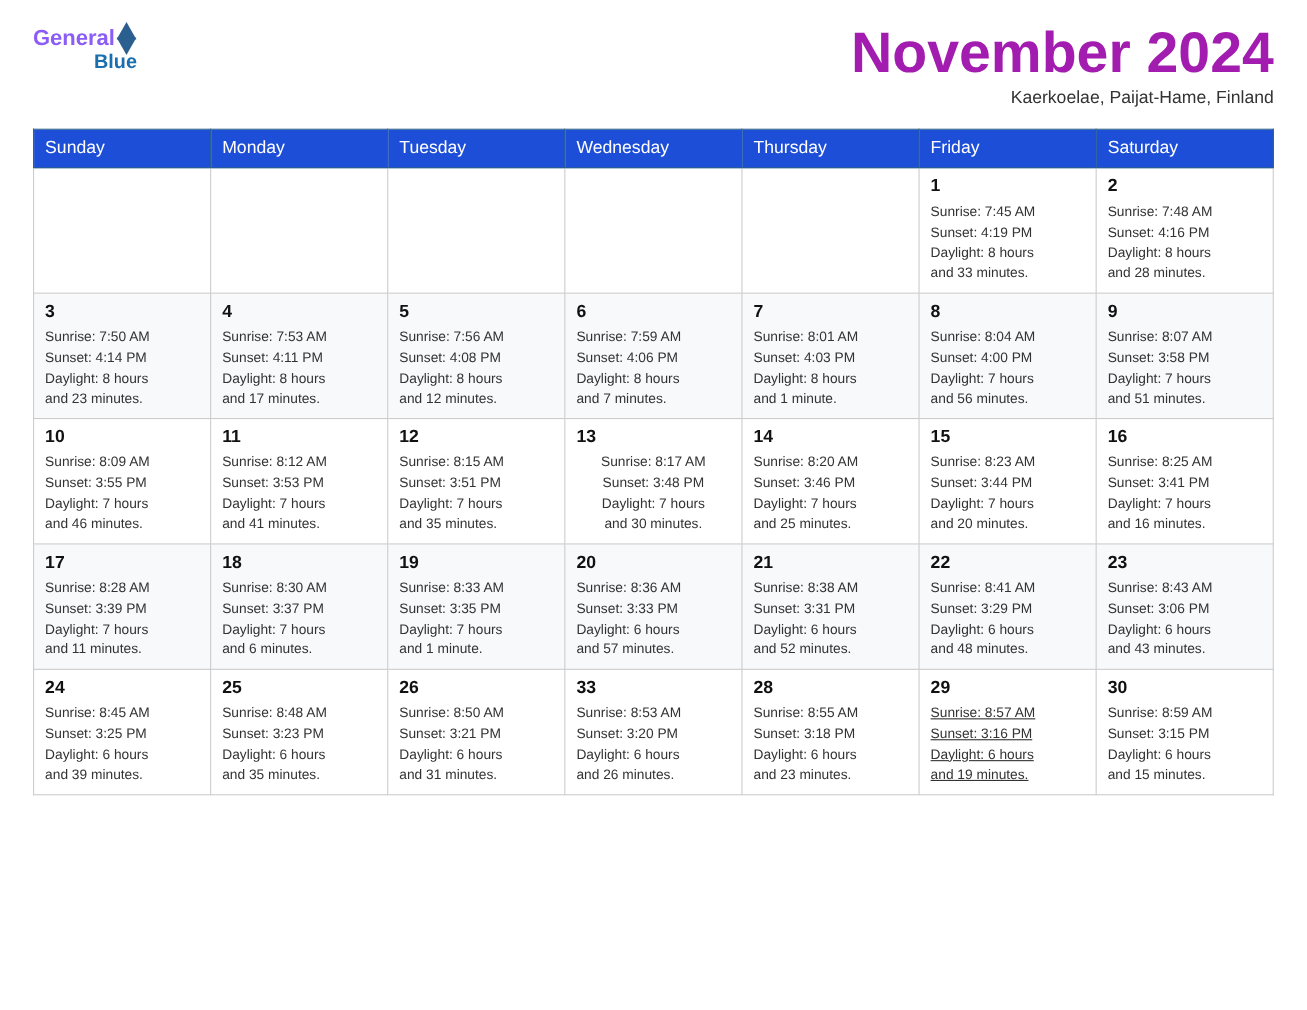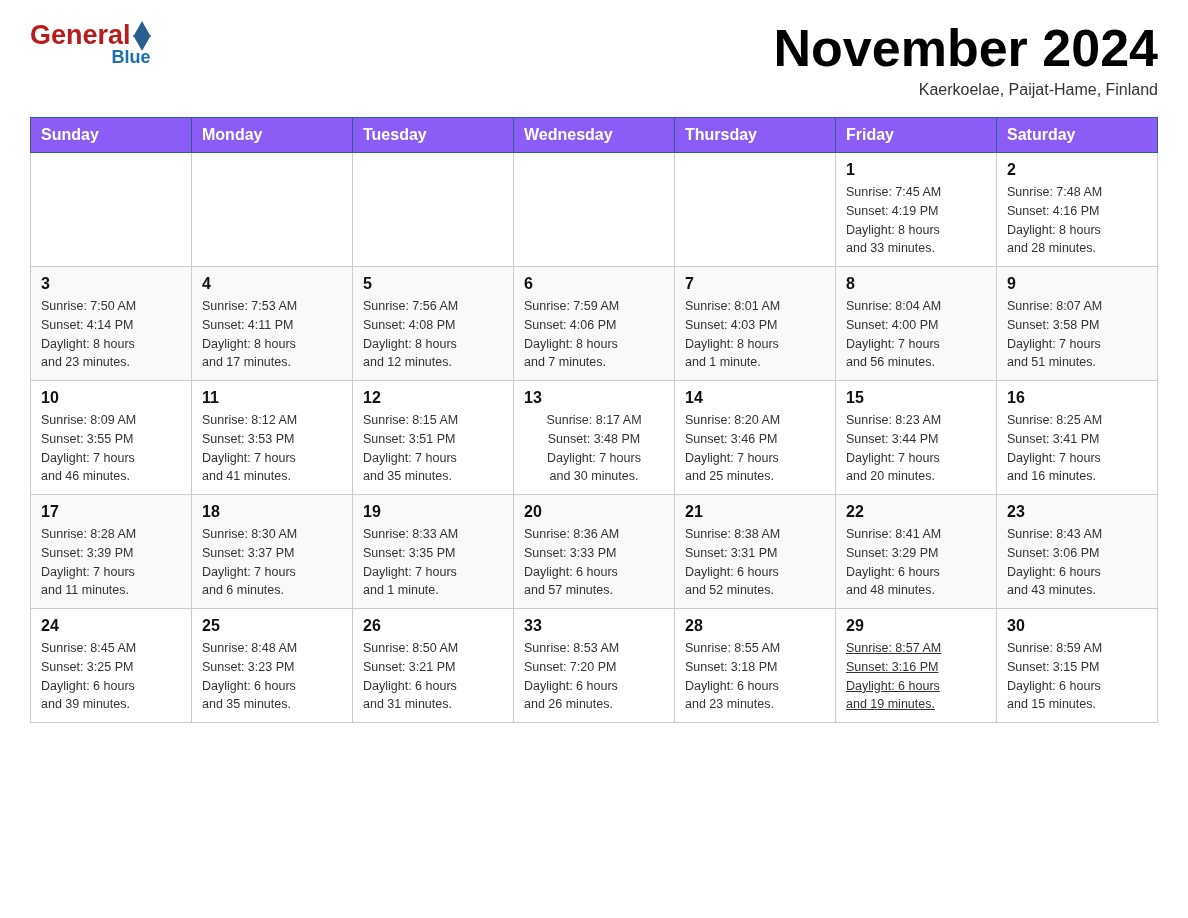--- a/index.html
+++ b/index.html
@@ -16,56 +16,56 @@
       justify-content: space-between;
       align-items: flex-start;
       margin-bottom: 18px;
     }
     .logo {
       display: flex;
       align-items: center;
       gap: 4px;
     }
     .logo-text-general {
-      font-size: 27px;
+      font-size: 20px;
       font-weight: bold;
-      color: #b91c1c;
+      color: #8b5cf6;
     }
     .logo-text-blue {
       font-size: 18px;
       font-weight: bold;
       color: #1a6faf;
     }
     .title-block {
       text-align: right;
     }
     .title-block h1 {
       font-size: 52px;
       font-weight: bold;
-      color: #000000;
+      color: #a21caf;
       line-height: 1.1;
     }
     .title-block h2 {
       font-size: 16px;
       font-weight: normal;
       color: #333;
       margin-top: 4px;
     }
     .calendar {
       width: 100%;
       border-collapse: collapse;
       border: 1px solid #ccc;
     }
     .calendar th {
-      background-color: #8b5cf6;
+      background-color: #1d4ed8;
       color: #fff;
       text-align: left;
       padding: 8px 10px;
       font-size: 16px;
-      font-weight: bold;
+      font-weight: normal;
       border: 1px solid #2a5f8f;
     }
     .calendar td {
       vertical-align: top;
       padding: 8px 10px;
       font-size: 13px;
       border: 1px solid #ccc;
       width: 14.28%;
       min-height: 100px;
       background: #fff;
@@ -318,21 +318,21 @@
         <td>
           <span class="day-number">26</span>
           <div class="day-info" style="white-space: pre-line;">Sunrise: 8:50 AM
 Sunset: 3:21 PM
 Daylight: 6 hours
 and 31 minutes.</div>
         </td>
         <td>
           <span class="day-number">33</span>
           <div class="day-info" style="white-space: pre-line;">Sunrise: 8:53 AM
-Sunset: 7:20 PM
+Sunset: 3:20 PM
 Daylight: 6 hours
 and 26 minutes.</div>
         </td>
         <td>
           <span class="day-number">28</span>
           <div class="day-info" style="white-space: pre-line;">Sunrise: 8:55 AM
 Sunset: 3:18 PM
 Daylight: 6 hours
 and 23 minutes.</div>
         </td>

